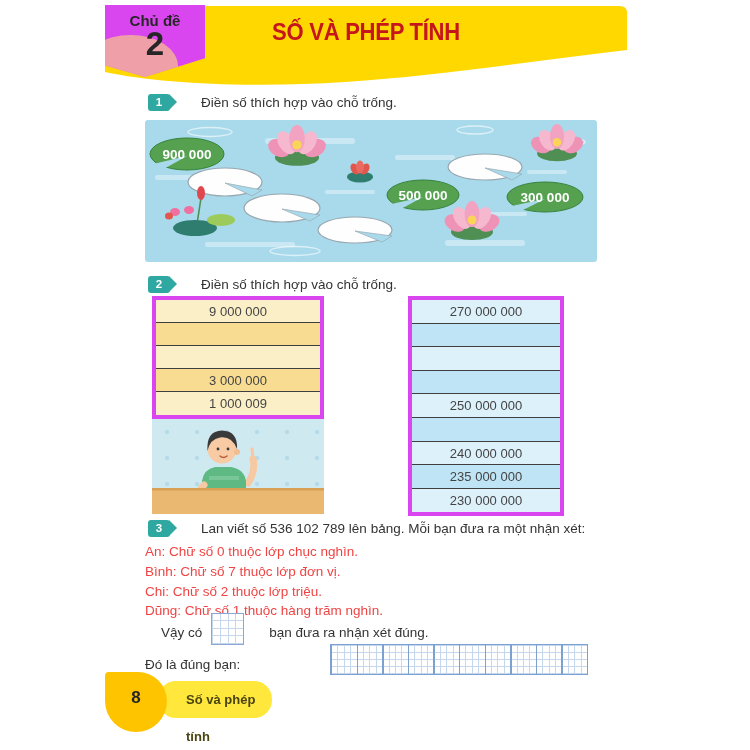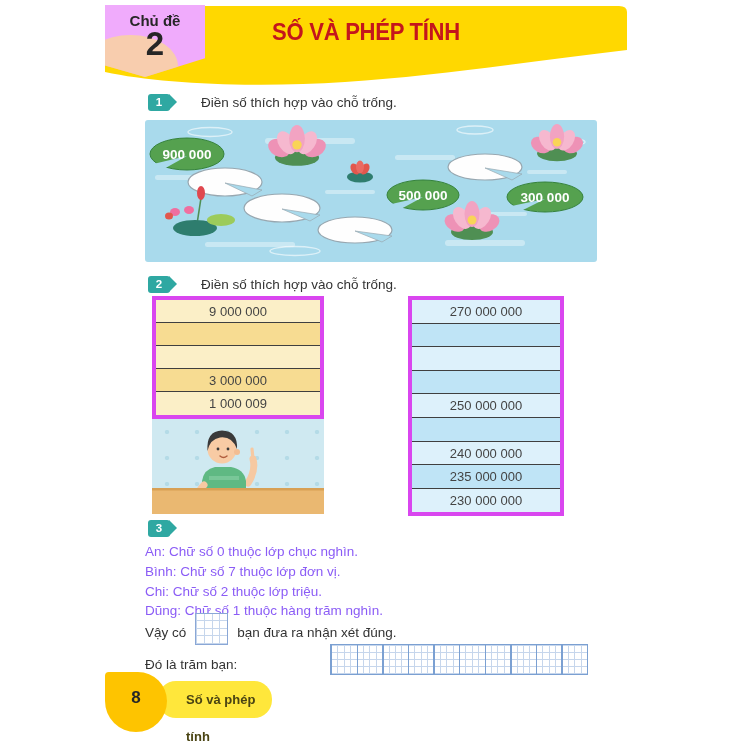--- a/index.html
+++ b/index.html
@@ -3,21 +3,21 @@
 <meta charset="utf-8">
 <style>
   html,body{margin:0;padding:0;}
   .page{
     position:relative;width:750px;height:750px;background:#ffffff;overflow:hidden;
     font-family:"Liberation Sans", sans-serif;color:#333;
   }
   
   .banner-svg{position:absolute;left:105px;top:6px;width:522px;height:86px;}
   .chapter-badge{
-    position:absolute;left:105px;top:5px;width:100px;height:72px;background:#f0abfc;
+    position:absolute;left:105px;top:5px;width:100px;height:72px;background:#d946ef;
     clip-path:polygon(0 0,100% 0,100% 74%,40% 100%,0 84%);z-index:2;text-align:center;
   }
   .chapter-badge .hl{position:absolute;left:-22px;bottom:-20px;width:95px;height:62px;border-radius:50%;background:rgba(255,233,110,.55);}
   .chapter-label{position:relative;margin-top:7px;font-size:15px;font-weight:bold;color:#262626;}
   .chapter-number{position:relative;font-size:33px;font-weight:bold;color:#262626;line-height:30px;}
   .page-title{
     position:absolute;left:216px;top:19px;width:300px;text-align:center;z-index:2;
     font-size:23px;font-weight:bold;letter-spacing:-0.3px;color:#C4161C;transform:scaleX(.96);
   }
   
@@ -40,24 +40,24 @@
   .right-table .row{height:23.6px;line-height:23.5px;}
   .right-table .row:nth-child(odd){background:#DDF1FB;}
   .right-table .row:nth-child(even){background:#BFE4F6;}
   
   .boy-pic{
     position:absolute;left:152px;top:419px;width:172px;height:95px;background:#CFE9F1;
     background-image:radial-gradient(#b4dbe7 2px, transparent 2.6px);background-size:30px 26px;
   }
   .boy-pic svg{position:absolute;left:0;top:0;}
   
-  .statements{position:absolute;left:145px;top:542px;font-size:13.5px;color:#8b5cf6;}
+  .statements{position:absolute;left:145px;top:542px;font-size:13.5px;color:#ef4444;}
   .statements div{line-height:19.8px;}
   .answer-line1{position:absolute;left:145px;top:609px;height:36px;display:flex;align-items:flex-end;font-size:13.5px;color:#333;}
-  .answer-line1 .txt{margin-bottom:5px;}
+  .answer-line1 .txt{margin-bottom:5px;margin-left:16px;}
   .small-grid{
     width:33px;height:32px;margin:0 9px;box-sizing:border-box;border:1.5px solid #8AA7D6;background:#fff;
     background-image:
       repeating-linear-gradient(90deg,#C6D6EC 0 1px,transparent 1px 7.8px),
       repeating-linear-gradient(0deg,#C6D6EC 0 1px,transparent 1px 7.6px);
   }
   .answer-line2{position:absolute;left:145px;top:642px;height:33px;display:flex;align-items:flex-end;font-size:13.5px;color:#333;}
   .answer-line2 .txt{width:185px;margin-bottom:3px;}
   .long-grid{
     width:258px;height:31px;box-sizing:border-box;border:1.5px solid #7BA0D2;background:#fff;
@@ -233,36 +233,37 @@
 
       <rect x="0" y="69" width="172" height="26" fill="#EAB871"></rect>
       <rect x="0" y="69" width="172" height="2.5" fill="#D8A055"></rect>
     </svg>
   </div>
 
   <div class="ex-row" style="left:148px;top:520px;">
     <div class="ex-badge">
         <span>3</span>
       </div>
+    <div class="ex-text">Lan viết số 536 102 789 lên bảng. Mỗi bạn đưa ra một nhận xét:</div>
   </div>
 
   <div class="statements">
     <div>An: Chữ số 0 thuộc lớp chục nghìn.</div>
     <div>Bình: Chữ số 7 thuộc lớp đơn vị.</div>
     <div>Chi: Chữ số 2 thuộc lớp triệu.</div>
     <div>Dũng: Chữ số 1 thuộc hàng trăm nghìn.</div>
   </div>
 
   <div class="answer-line1">
     <span class="txt">Vậy có</span>
     <span class="small-grid"></span>
     <span class="txt">bạn đưa ra nhận xét đúng.</span>
   </div>
 
   <div class="answer-line2">
-    <span class="txt">Đó là trăm bạn:</span>
+    <span class="txt">Đó là đúng bạn:</span>
     <span class="long-grid"></span>
   </div>
 
   <div class="footer-tab">Số và phép tính</div>
   <div class="footer-blob">8</div>
 
 </div>
 
 </body></html>

